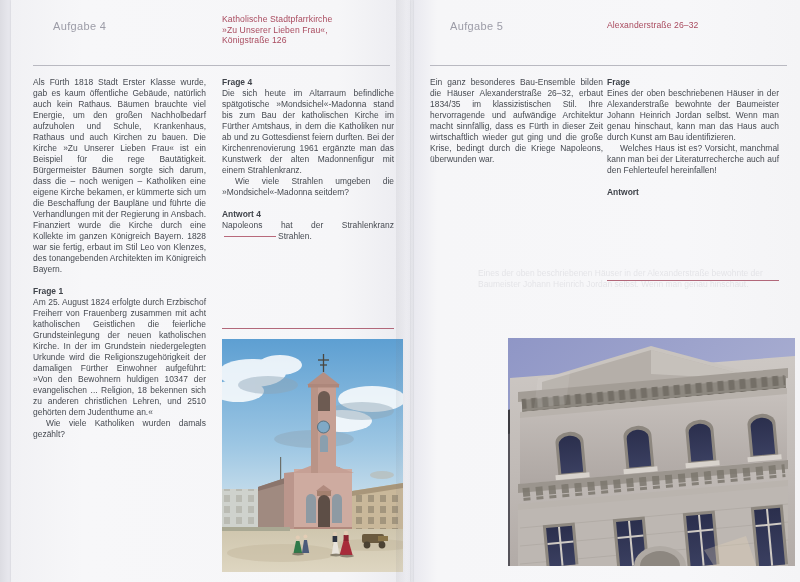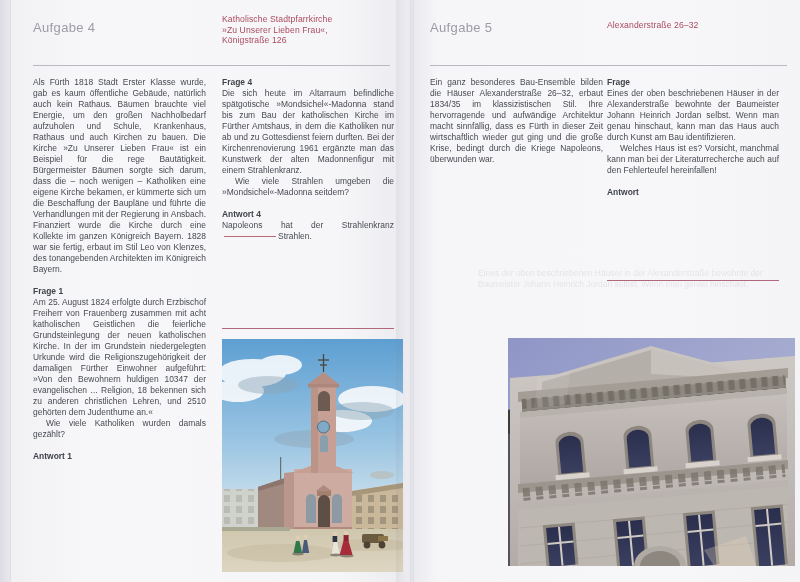--- a/index.html
+++ b/index.html
@@ -15,21 +15,21 @@
   .page{position:absolute;top:0;height:582px;background:#f5f5f7;}
   .page.left{left:11px;width:399px;
     background:linear-gradient(90deg,#f1f1f4 0%,#f7f7f9 18%,#f6f6f8 82%,#ebebf0 100%);
     box-shadow:0 0 2px rgba(0,0,0,.10);}
   .page.right{left:414px;width:386px;
     background:linear-gradient(90deg,#e9e9ef 0%,#f6f6f8 6%,#f7f7f9 70%,#f4f4f6 100%);
     box-shadow:0 0 2px rgba(0,0,0,.08);}
   .gutter{position:absolute;left:396px;top:0;width:24px;height:582px;
     background:linear-gradient(90deg,rgba(120,120,130,.10),rgba(255,255,255,0) 45%,rgba(120,120,130,.07));}
 
-  .hdr-label{position:absolute;font-size:13px;letter-spacing:.35px;color:#9c9ca7;}
+  .hdr-label{position:absolute;font-size:11px;letter-spacing:.35px;color:#9c9ca7;margin-left:20px;}
   .hdr-title{position:absolute;font-size:8.6px;line-height:10.6px;color:#a94a5e;letter-spacing:.1px;}
   .rule{position:absolute;height:1px;background:#b9b9c1;}
   .rule-red{position:absolute;height:1px;background:#b2687a;}
 
   .col{position:absolute;font-size:8.45px;line-height:11px;color:#474b52;
        text-align:justify;letter-spacing:.01px;}
   .col p{margin:0 0 0 0;}
   .col .gap{height:11px;}
   .h{font-weight:bold;color:#3f434a;}
   .q{text-indent:13px;}
@@ -59,21 +59,20 @@
 
     <div class="rule" style="left:22px;top:65px;width:357px;"></div>
 
     <div class="col" style="left:22px;top:77px;width:173px;">
       <p>Als Fürth 1818 Stadt Erster Klasse wurde, gab es kaum öffentliche Gebäude, natürlich auch kein Rathaus. Bäumen brauchte viel Energie, um den großen Nachholbedarf aufzuholen und Schule, Krankenhaus, Rathaus und auch Kirchen zu bauen. Die Kirche »Zu Unserer Lieben Frau« ist ein Beispiel für die rege Bautätigkeit. Bürgermeister Bäumen sorgte sich darum, dass die – noch wenigen – Katholiken eine eigene Kirche bekamen, er kümmerte sich um die Beschaffung der Baupläne und führte die Verhandlungen mit der Regierung in Ansbach. Finanziert wurde die Kirche durch eine Kollekte im ganzen Königreich Bayern. 1828 war sie fertig, erbaut im Stil Leo von Klenzes, des tonangebenden Architekten im Königreich Bayern.</p>
       <div class="gap"></div>
       <p class="h">Frage 1</p>
       <p>Am 25. August 1824 erfolgte durch Erzbischof Freiherr von Frauenberg zusammen mit acht katholischen Geistlichen die feierliche Grundsteinlegung der neuen katholischen Kirche. In der im Grundstein niedergelegten Urkunde wird die Religionszugehörigkeit der damaligen Fürther Einwohner aufgeführt: »Von den Bewohnern huldigen 10347 der evangelischen ... Religion, 18 bekennen sich zu anderen christlichen Lehren, und 2510 gehörten dem Judenthume an.«</p>
       <p class="q">Wie viele Katholiken wurden damals gezählt?</p>
       <div class="gap"></div>
-      <p class="h">Antwort 1</p>
     </div>
 
     <div class="col" style="left:211px;top:77px;width:172px;">
       <p class="h">Frage 4</p>
       <p>Die sich heute im Altarraum befindliche spätgotische »Mondsichel«-Madonna stand bis zum Bau der katholischen Kirche im Fürther Amtshaus, in dem die Katholiken nur ab und zu Gottesdienst feiern durften. Bei der Kirchenrenovierung 1961 ergänzte man das Kunstwerk der alten Madonnenfigur mit einem Strahlenkranz.</p>
       <p class="q">Wie viele Strahlen umgeben die »Mondsichel«-Madonna seitdem?</p>
       <div class="gap"></div>
       <p class="h">Antwort 4</p>
       <p><span>Napoleons hat der Strahlenkranz</span><span class="blank"></span><span>Strahlen.</span></p>
       <div class="gap"></div>

